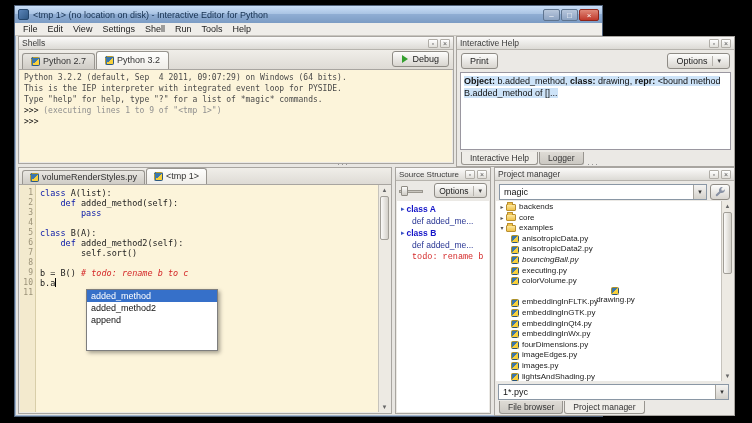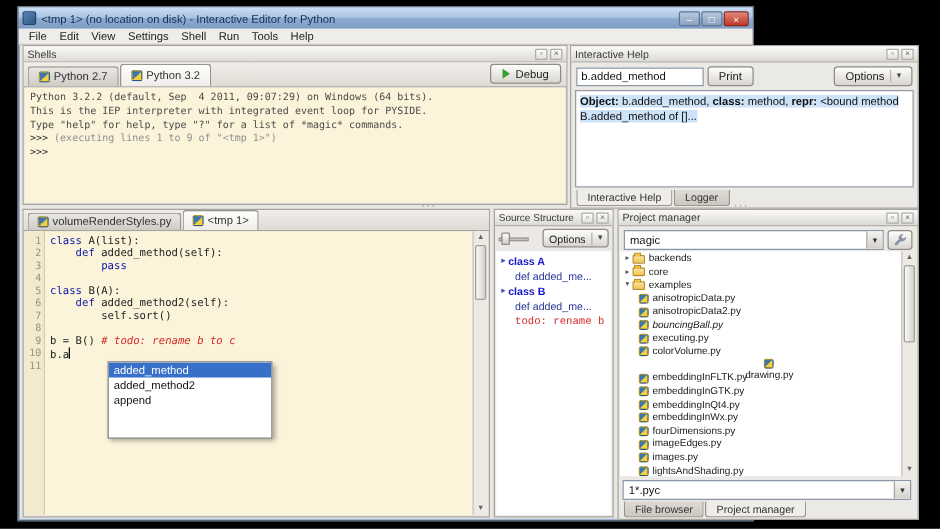--- a/index.html
+++ b/index.html
@@ -201,29 +201,28 @@
 
   <div class="panel ihelp">
     <div class="phead">
       <span class="ptitle">Interactive Help</span>
       <span class="hicons">
         <span class="hicon">▫</span>
         <span class="hicon">×</span>
       </span>
     </div>
     <div class="ihrow">
-      <input class="ihinput" value="b.added_method" style="">
       <button class="btn">Print</button>
       <button class="btn options">
         <span>Options</span>
         <span class="dd">▾</span>
       </button>
     </div>
     <div class="ihbody">
-      <span class="hl"><span class="hb">Object:</span><span> b.added_method, </span><span class="hb">class:</span><span> method, </span><span class="hb">repr:</span><span> &lt;bound method B.added_method of []...</span></span>
+      <span class="hl"><span class="hb">Object:</span><span> b.added_method, </span><span class="hb">class:</span><span> drawing, </span><span class="hb">repr:</span><span> &lt;bound method B.added_method of []...</span></span>
     </div>
     <div class="btabs">
       <div class="btab active">Interactive Help</div>
       <div class="btab">Logger</div>
     </div>
   </div>
 
   <div class="panel editor">
     <div class="tabrow">
       <div class="tab">

